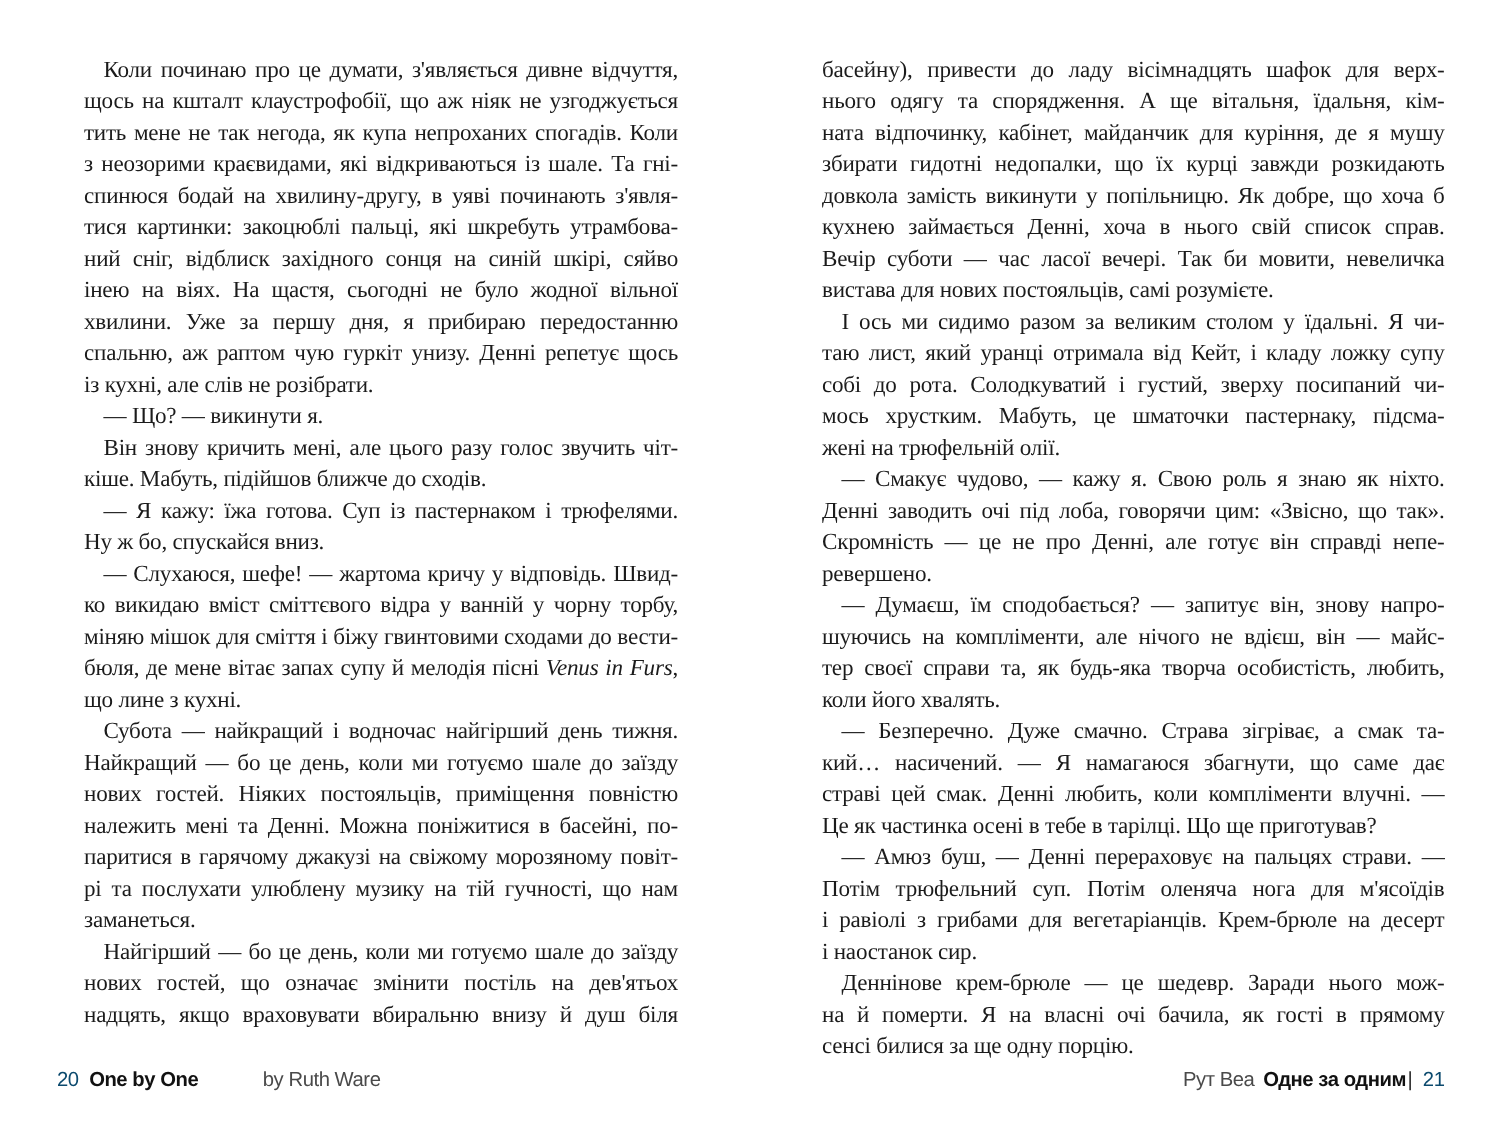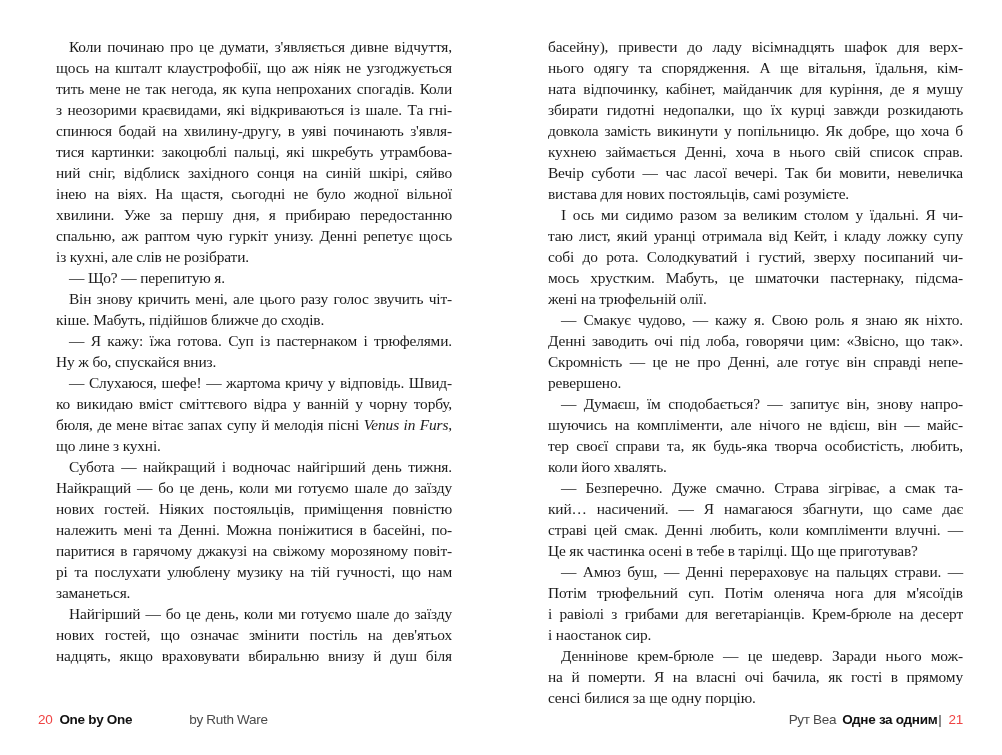--- a/index.html
+++ b/index.html
@@ -35,52 +35,53 @@
     top: 711px;
     font-family: "Liberation Sans", sans-serif;
     font-size: 13.5px;
     line-height: 18px;
     letter-spacing: -0.3px;
     color: #3c3c3c;
     white-space: nowrap;
   }
   .footer-left  { left: 38px; }
   .footer-right { right: 39px; text-align: right; }
-  .footer .pagenum { color: #ef4444; font-weight: 400; }
+  .footer .pagenum { color: #0c4a6e; font-weight: 400; }
   .footer .ftitle  { color: #111111; font-weight: 700; }
   .footer .flight  { color: #4a4a4a; font-weight: 400; margin-left: 36px; }
   .footer-left .pagenum { margin-right: 7px; }
-  .footer-left .ftitle  { margin-right: 21px; }
+  .footer-left .ftitle  { margin-right: 7px; }
   .footer-right .flight { margin-right: 6px; padding-left: 48px; }
   .footer-right .fsep   { color: #2e2e2e; font-weight: 400; margin-left: 1px; margin-right: 7px; }
 </style>
 </head>
 <body>
 
 <div class="spread">
 
   <div class="col col-left" id="left-body">
       <div class="line indent"><span>Коли починаю про це думати, з'являється дивне відчуття,</span></div>
       <div class="line"><span>щось на кшталт клаустрофобії, що аж ніяк не узгоджується</span></div>
       <div class="line"><span>тить мене не так негода, як купа непроханих спогадів. Коли</span></div>
       <div class="line"><span>з неозорими краєвидами, які відкриваються із шале. Та гні-</span></div>
       <div class="line"><span>спинюся бодай на хвилину-другу, в уяві починають з'явля-</span></div>
       <div class="line"><span>тися картинки: закоцюблі пальці, які шкребуть утрамбова-</span></div>
       <div class="line"><span>ний сніг, відблиск західного сонця на синій шкірі, сяйво</span></div>
       <div class="line"><span>інею на віях. На щастя, сьогодні не було жодної вільної</span></div>
       <div class="line"><span>хвилини. Уже за першу дня, я прибираю передостанню</span></div>
       <div class="line"><span>спальню, аж раптом чую гуркіт унизу. Денні репетує щось</span></div>
       <div class="line end"><span>із кухні, але слів не розібрати.</span></div>
-      <div class="line indent end"><span>— Що? — перепитую я.</span></div>
+      <div class="line indent end"><span>— Що? — викинути я.</span></div>
       <div class="line indent"><span>Він знову кричить мені, але цього разу голос звучить чіт-</span></div>
       <div class="line end"><span>кіше. Мабуть, підійшов ближче до сходів.</span></div>
       <div class="line indent"><span>— Я кажу: їжа готова. Суп із пастернаком і трюфелями.</span></div>
       <div class="line end"><span>Ну ж бо, спускайся вниз.</span></div>
       <div class="line indent"><span>— Слухаюся, шефе! — жартома кричу у відповідь. Швид-</span></div>
       <div class="line"><span>ко викидаю вміст сміттєвого відра у ванній у чорну торбу,</span></div>
+      <div class="line"><span>міняю мішок для сміття і біжу гвинтовими сходами до вести-</span></div>
       <div class="line"><span>бюля, де мене вітає запах супу й мелодія пісні </span><i>Venus in Furs</i><span>,</span></div>
       <div class="line end"><span>що лине з кухні.</span></div>
       <div class="line indent"><span>Субота — найкращий і водночас найгірший день тижня.</span></div>
       <div class="line"><span>Найкращий — бо це день, коли ми готуємо шале до заїзду</span></div>
       <div class="line"><span>нових гостей. Ніяких постояльців, приміщення повністю</span></div>
       <div class="line"><span>належить мені та Денні. Можна поніжитися в басейні, по-</span></div>
       <div class="line"><span>паритися в гарячому джакузі на свіжому морозяному повіт-</span></div>
       <div class="line"><span>рі та послухати улюблену музику на тій гучності, що нам</span></div>
       <div class="line end"><span>заманеться.</span></div>
       <div class="line indent"><span>Найгірший — бо це день, коли ми готуємо шале до заїзду</span></div>

